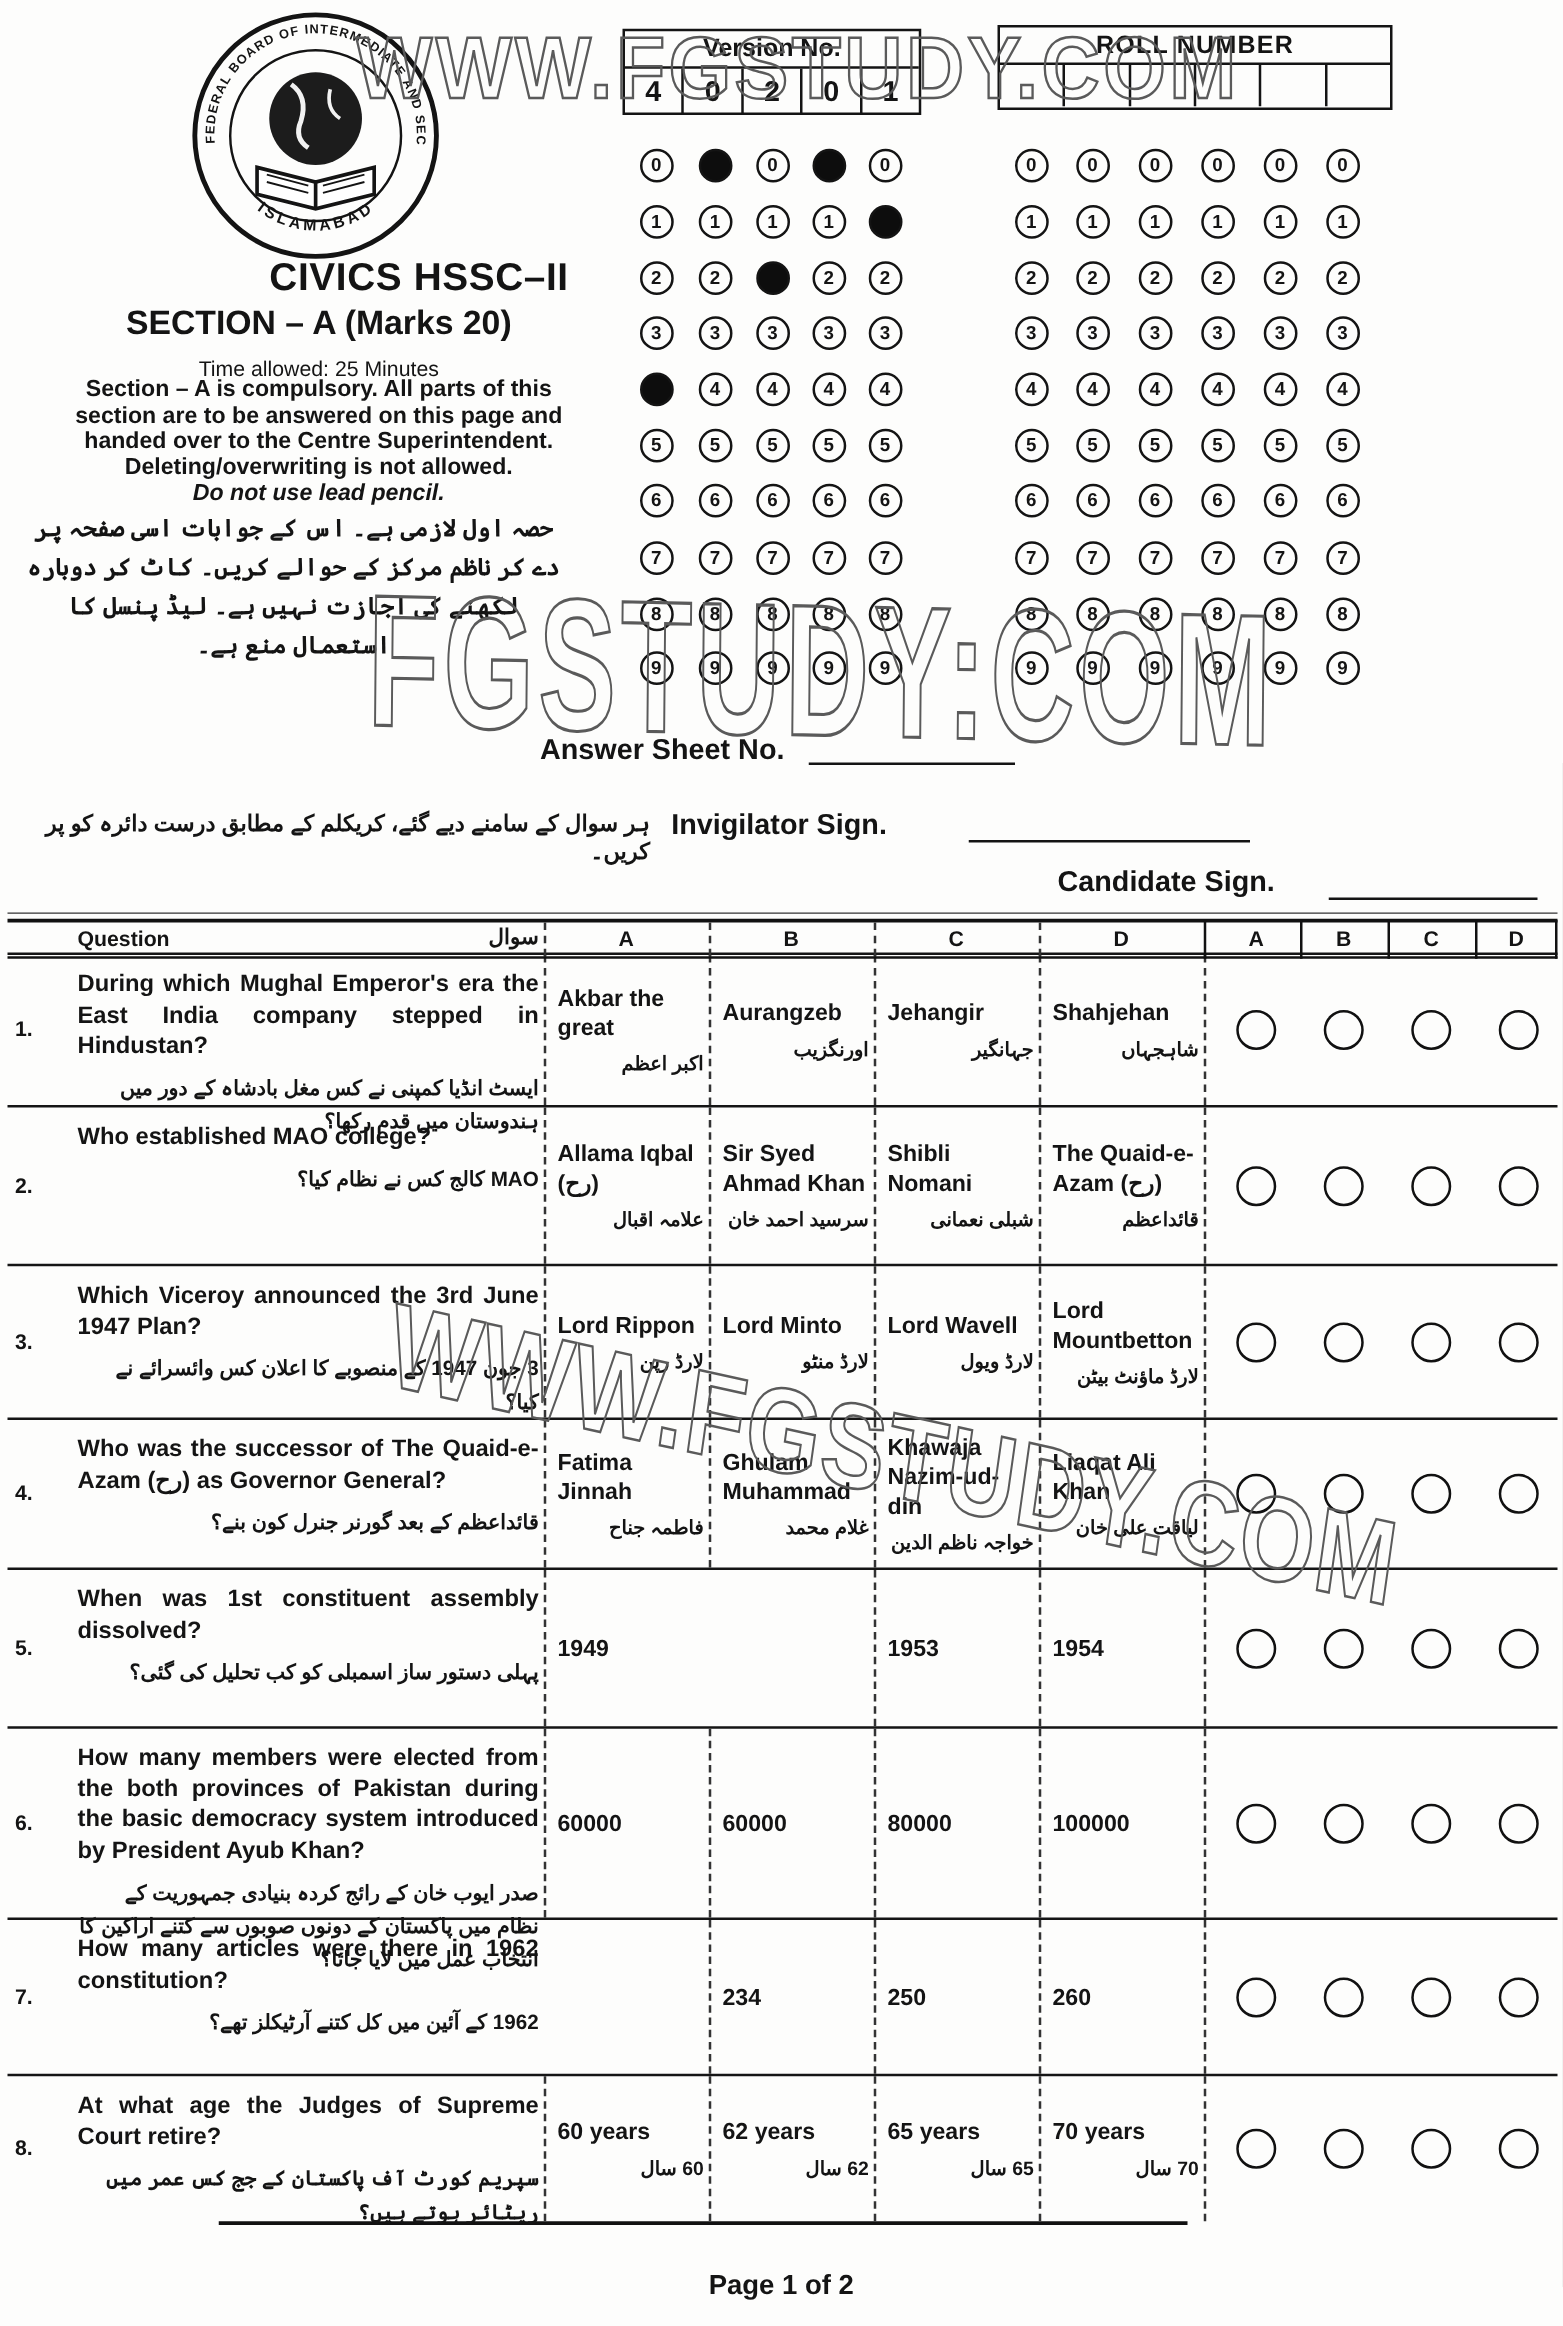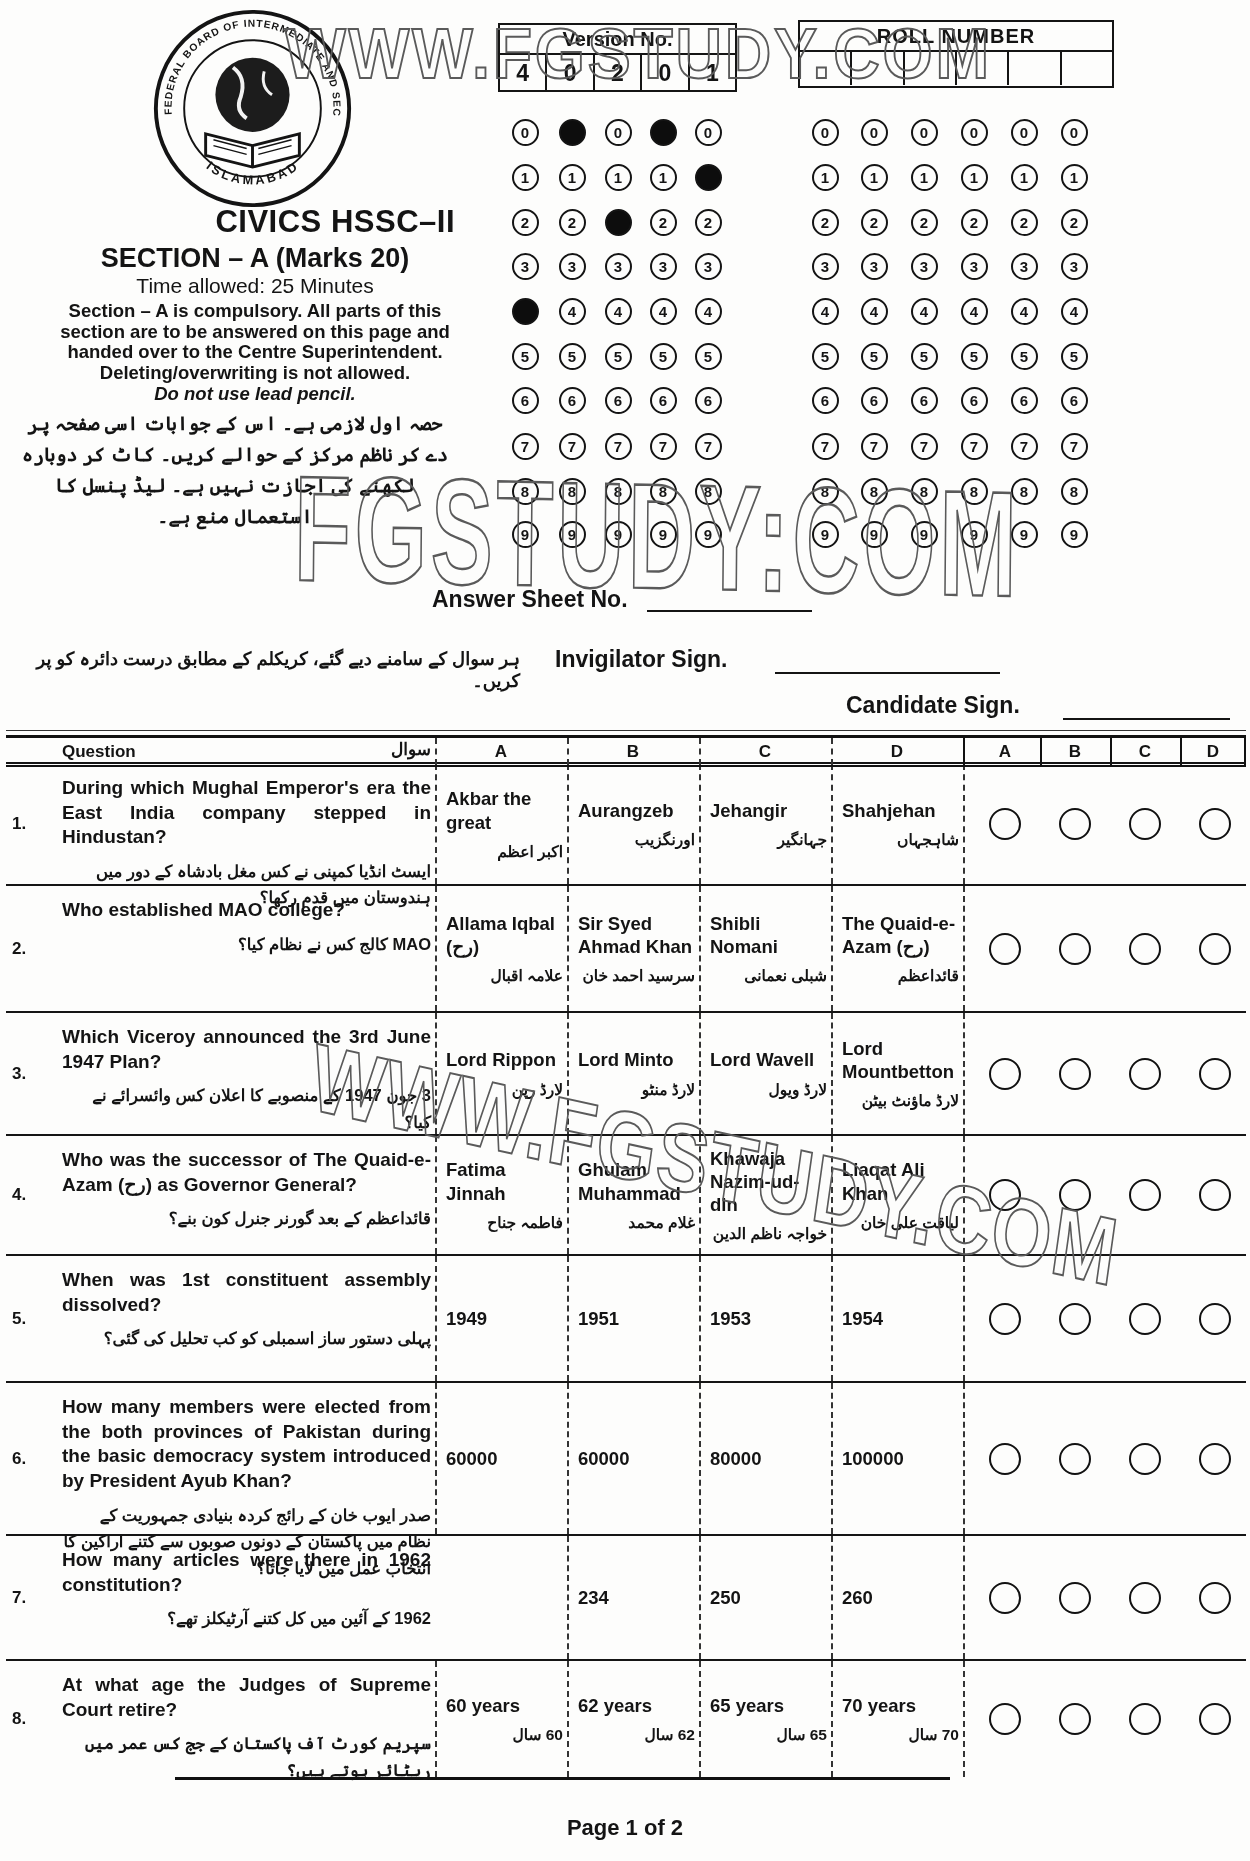--- a/index.html
+++ b/index.html
@@ -25,21 +25,21 @@
   .rbox .cells div{flex:1;border-left:2px solid #141414;}
   .rbox .cells div:first-child{border-left:none;}
   
   .bub{position:absolute;width:27px;height:27px;border:2px solid #141414;border-radius:50%;
        box-sizing:border-box;text-align:center;font-size:15px;font-weight:700;line-height:23px;background:#fdfdfc;z-index:3;}
   .bub.filled{background:#0d0d0d;color:transparent;}
   
   .tb{position:absolute;left:55px;width:400px;text-align:center;}
   .t-title{top:204px;font-size:31px;font-weight:700;letter-spacing:.5px;text-align:right;}
   .t-sec{top:243px;font-size:27px;font-weight:700;}
-  .t-time{top:274px;font-size:21px;font-weight:500;}
+  .t-time{top:286px;font-size:17px;font-weight:500;}
   .t-inst{top:301px;font-size:18.5px;font-weight:700;line-height:20.5px;}
   .t-inst-it{top:383px;font-size:18.5px;font-weight:700;font-style:italic;}
   .t-ur{top:408px;left:15px;width:440px;direction:rtl;font-size:19px;line-height:31px;font-weight:600;}
   
   .fld{position:absolute;font-weight:700;z-index:7;}
   .sline{position:absolute;border-bottom:2.5px solid #141414;z-index:7;}
   .urline{position:absolute;direction:rtl;text-align:right;font-size:18px;font-weight:600;z-index:7;}
   
   .preline{position:absolute;left:6px;top:730px;width:1240px;height:1px;background:#333;}
   .hrow{position:absolute;left:6px;top:735px;width:1240px;height:27px;border-top:3px solid #111;border-bottom:2.5px solid #111;box-sizing:content-box;z-index:4;background:transparent;}
@@ -239,21 +239,21 @@
     <div>handed over to the Centre Superintendent.</div>
     <div>Deleting/overwriting is not allowed.</div>
   </div>
   <div class="tb t-inst-it">Do not use lead pencil.</div>
   <div class="tb t-ur">حصہ اول لازمی ہے۔ اس کے جوابات اسی صفحہ پر دے کر ناظم مرکز کے حوالے کریں۔ کاٹ کر دوبارہ لکھنے کی اجازت نہیں ہے۔ لیڈ پنسل کا استعمال منع ہے۔</div>
 
   <div class="fld" style="left:432px;top:586px;font-size:23px;">Answer Sheet No.</div>
   <div class="sline" style="left:647px;top:586px;width:165px;height:24px;"></div>
 
   <div class="urline" style="left:25px;top:648px;width:495px;">ہر سوال کے سامنے دیے گئے، کریکلم کے مطابق درست دائرہ کو پر کریں۔</div>
-  <div class="fld" style="left:537px;top:646px;font-size:23px;margin-left:18px;">Invigilator Sign.</div>
+  <div class="fld" style="left:537px;top:646px;font-size:23px;">Invigilator Sign.</div>
   <div class="sline" style="left:775px;top:646px;width:225px;height:26px;"></div>
 
   <div class="fld" style="left:846px;top:692px;font-size:23px;">Candidate Sign.</div>
   <div class="sline" style="left:1063px;top:692px;width:167px;height:26px;"></div>
 
   <div class="preline"></div>
   <div class="hrow">
     <span class="hq">Question</span>
     <span class="hqur">سوال</span>
     <span class="hdash" style="left:429px"></span>
@@ -390,23 +390,20 @@
       </div>
       <div class="row" style="top: 1254px; height: 127px;">
         <span class="qnum">5.</span>
         <div class="qcell">
           <div class="q-en">When was 1st constituent assembly dissolved?</div>
           <div class="q-ur">پہلی دستور ساز اسمبلی کو کب تحلیل کی گئی؟</div>
         </div>
         <div class="opt o1">
           <div class="en">1949</div>
         </div>
-        <div class="opt o2">
-          <div class="en">1951</div>
-        </div>
         <div class="opt o3">
           <div class="en">1953</div>
         </div>
         <div class="opt o4">
           <div class="en">1954</div>
         </div>
         <span class="dashend"></span>
         <span class="ab ab1"></span>
         <span class="ab ab2"></span>
         <span class="ab ab3"></span>

